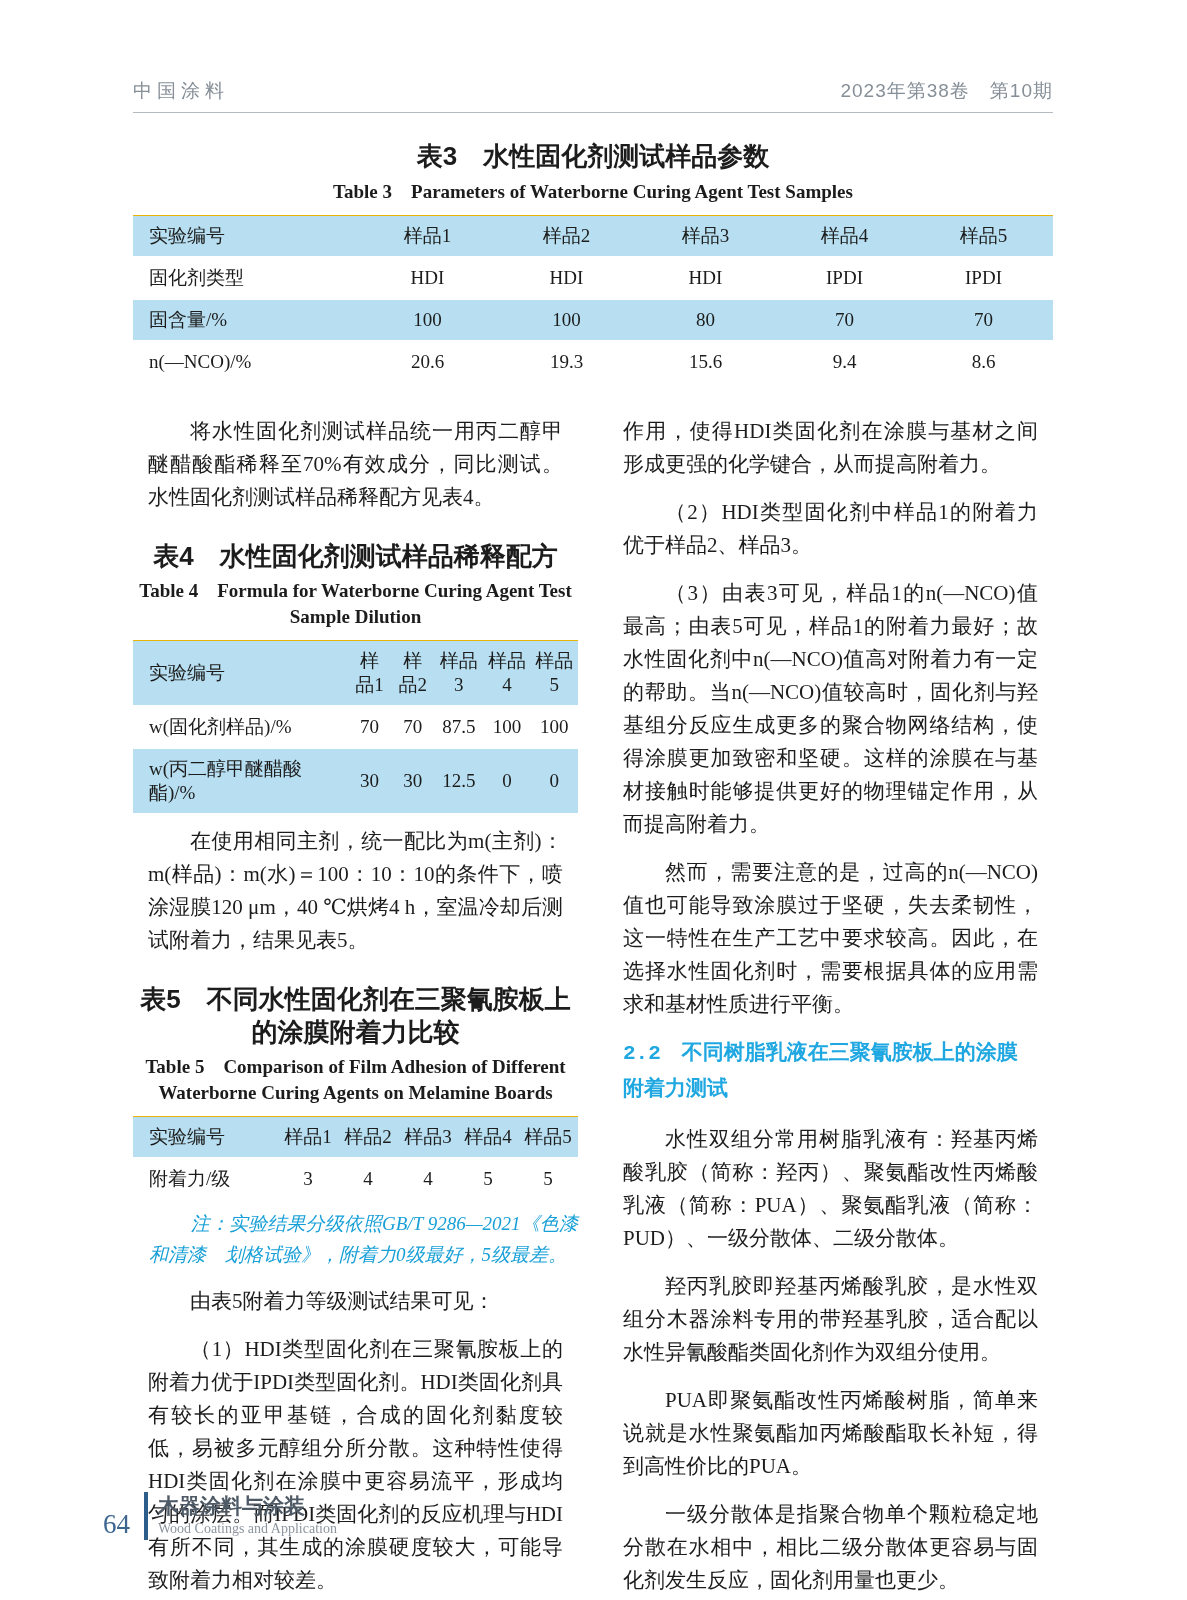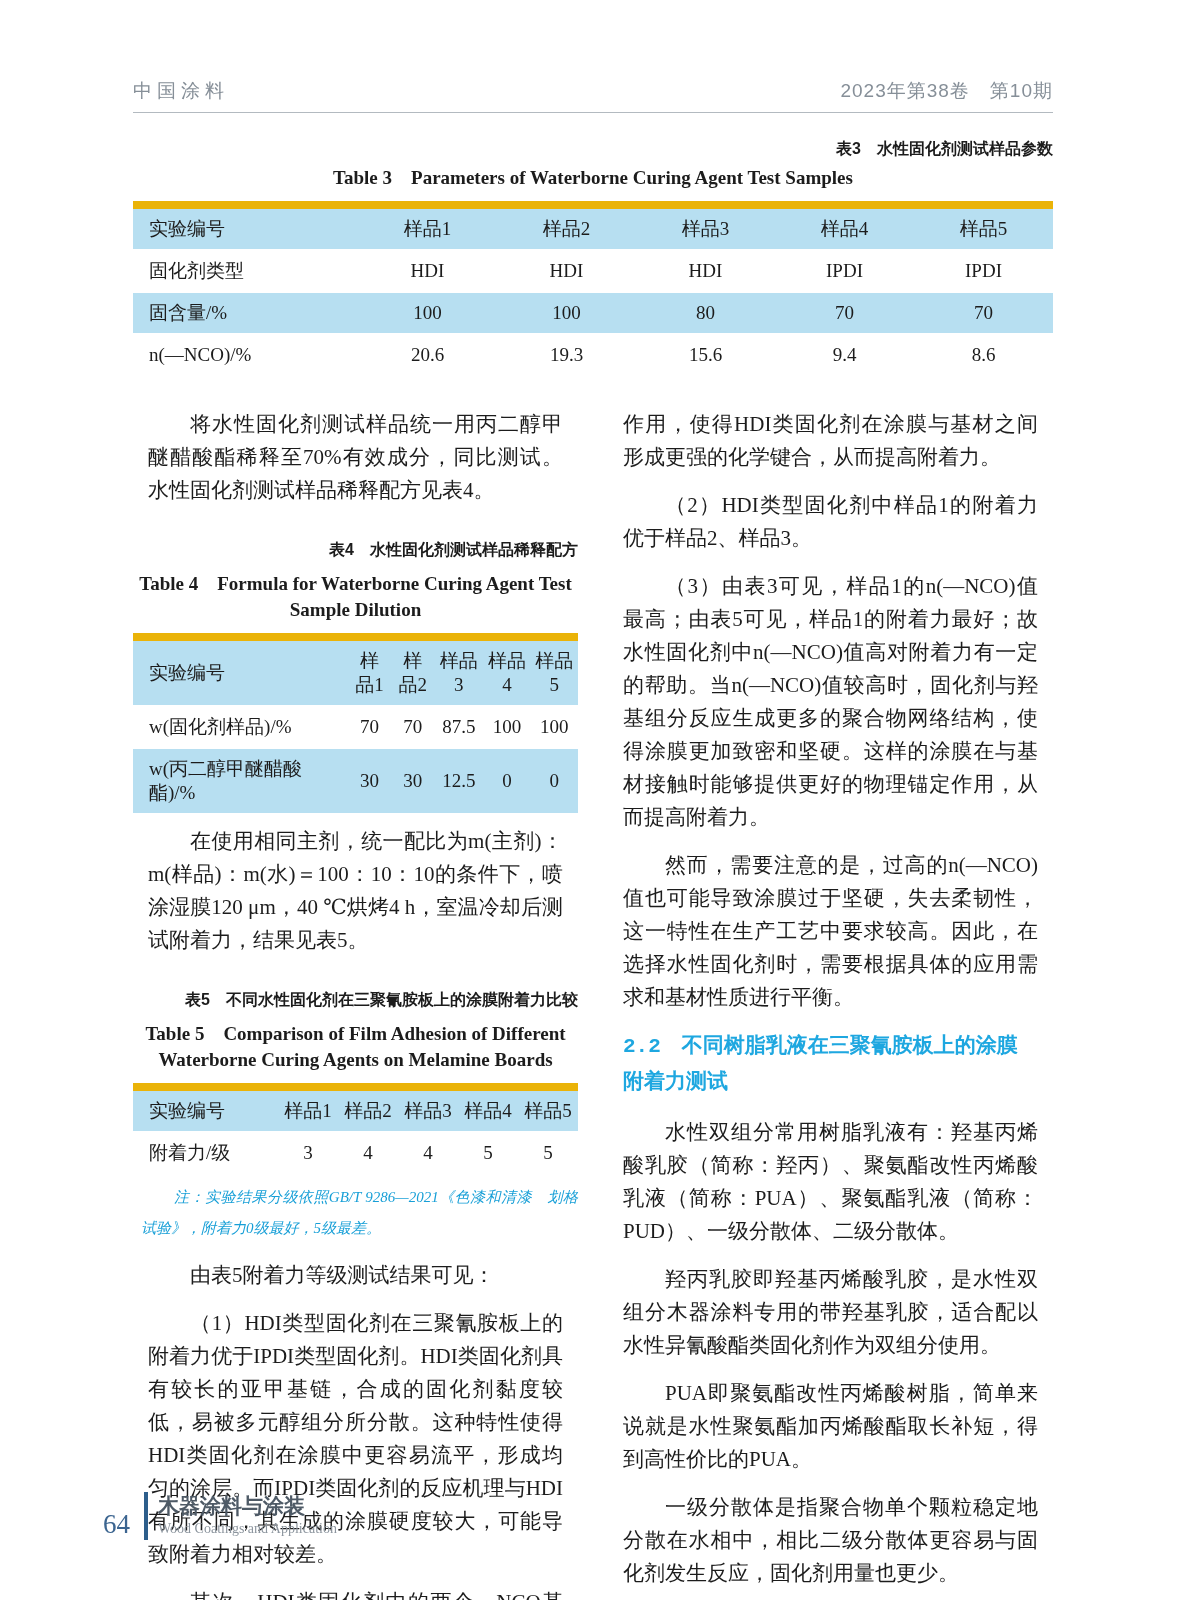--- a/index.html
+++ b/index.html
@@ -15,54 +15,54 @@
     display:flex; justify-content:space-between; align-items:flex-end;
     border-bottom:1px solid #b3bac0; padding-bottom:8px;
     font-family:"Liberation Sans","DejaVu Sans",sans-serif;
     color:#868f98; font-size:19px;
   }
   .journal-name { letter-spacing:5px; }
   .issue-info { letter-spacing:1px; }
 
   
   .tbl-title-zh {
-    text-align:right; font-weight:bold; font-size:16px;
+    text-align:center; font-weight:bold; font-size:26px;
     font-family:"Liberation Sans","DejaVu Sans",sans-serif;
     margin-top:26px;
   }
   .tbl-title-en {
     text-align:center; font-weight:bold; font-size:19px;
     font-family:"Liberation Serif","DejaVu Serif",serif;
     margin-top:5px; line-height:26px;
   }
   .tbl-title-en .en2 { display:block; }
 
   
   table {
     width:100%; border-collapse:collapse; margin-top:10px;
-    border-top:8px solid #eab308; border-bottom:2px solid #1c1c1c;
+    border-top:1px solid #eab308; border-bottom:2px solid #1c1c1c;
     font-size:19px;
   }
   tr { border-bottom:2px solid #ffffff; }
   th, td { padding:8px 4px; font-weight:normal; text-align:center; line-height:24px; }
   th:first-child, td:first-child { text-align:left; padding-left:16px; }
   tr.blue th, tr.blue td { background:#b7dff1; }
   .t3 td:first-child, .t3 th:first-child { width:205px; }
   .t4 td:first-child, .t4 th:first-child { width:195px; }
   .t5 td:first-child, .t5 th:first-child { width:125px; }
 
   
   .cols { display:flex; gap:30px; margin-top:16px; }
   .col { width:445px; font-size:21px; line-height:33px; text-align:justify; }
   .col p { margin:15px; text-indent:2em; }
   .col p.noindent { text-indent:0; }
 
   .note {
-    color:#179fd7; font-style:italic; font-size:15px; line-height:31px;
-    text-indent:2.2em; margin:7px 0 4px 8px; text-align:justify;
+    color:#179fd7; font-style:italic; font-size:19px; line-height:31px;
+    text-indent:2.2em; margin:7px 0 4px 16px; text-align:justify;
   }
   .section-heading {
     color:#1ea7e0; font-weight:bold; font-size:21px; line-height:36px;
     font-family:Liberation Mono, monospace;
     text-align:left; text-indent:0;
   }
 
   
   .footer { position:absolute; left:103px; top:1492px; display:flex; align-items:center; }
   .footer-page {

